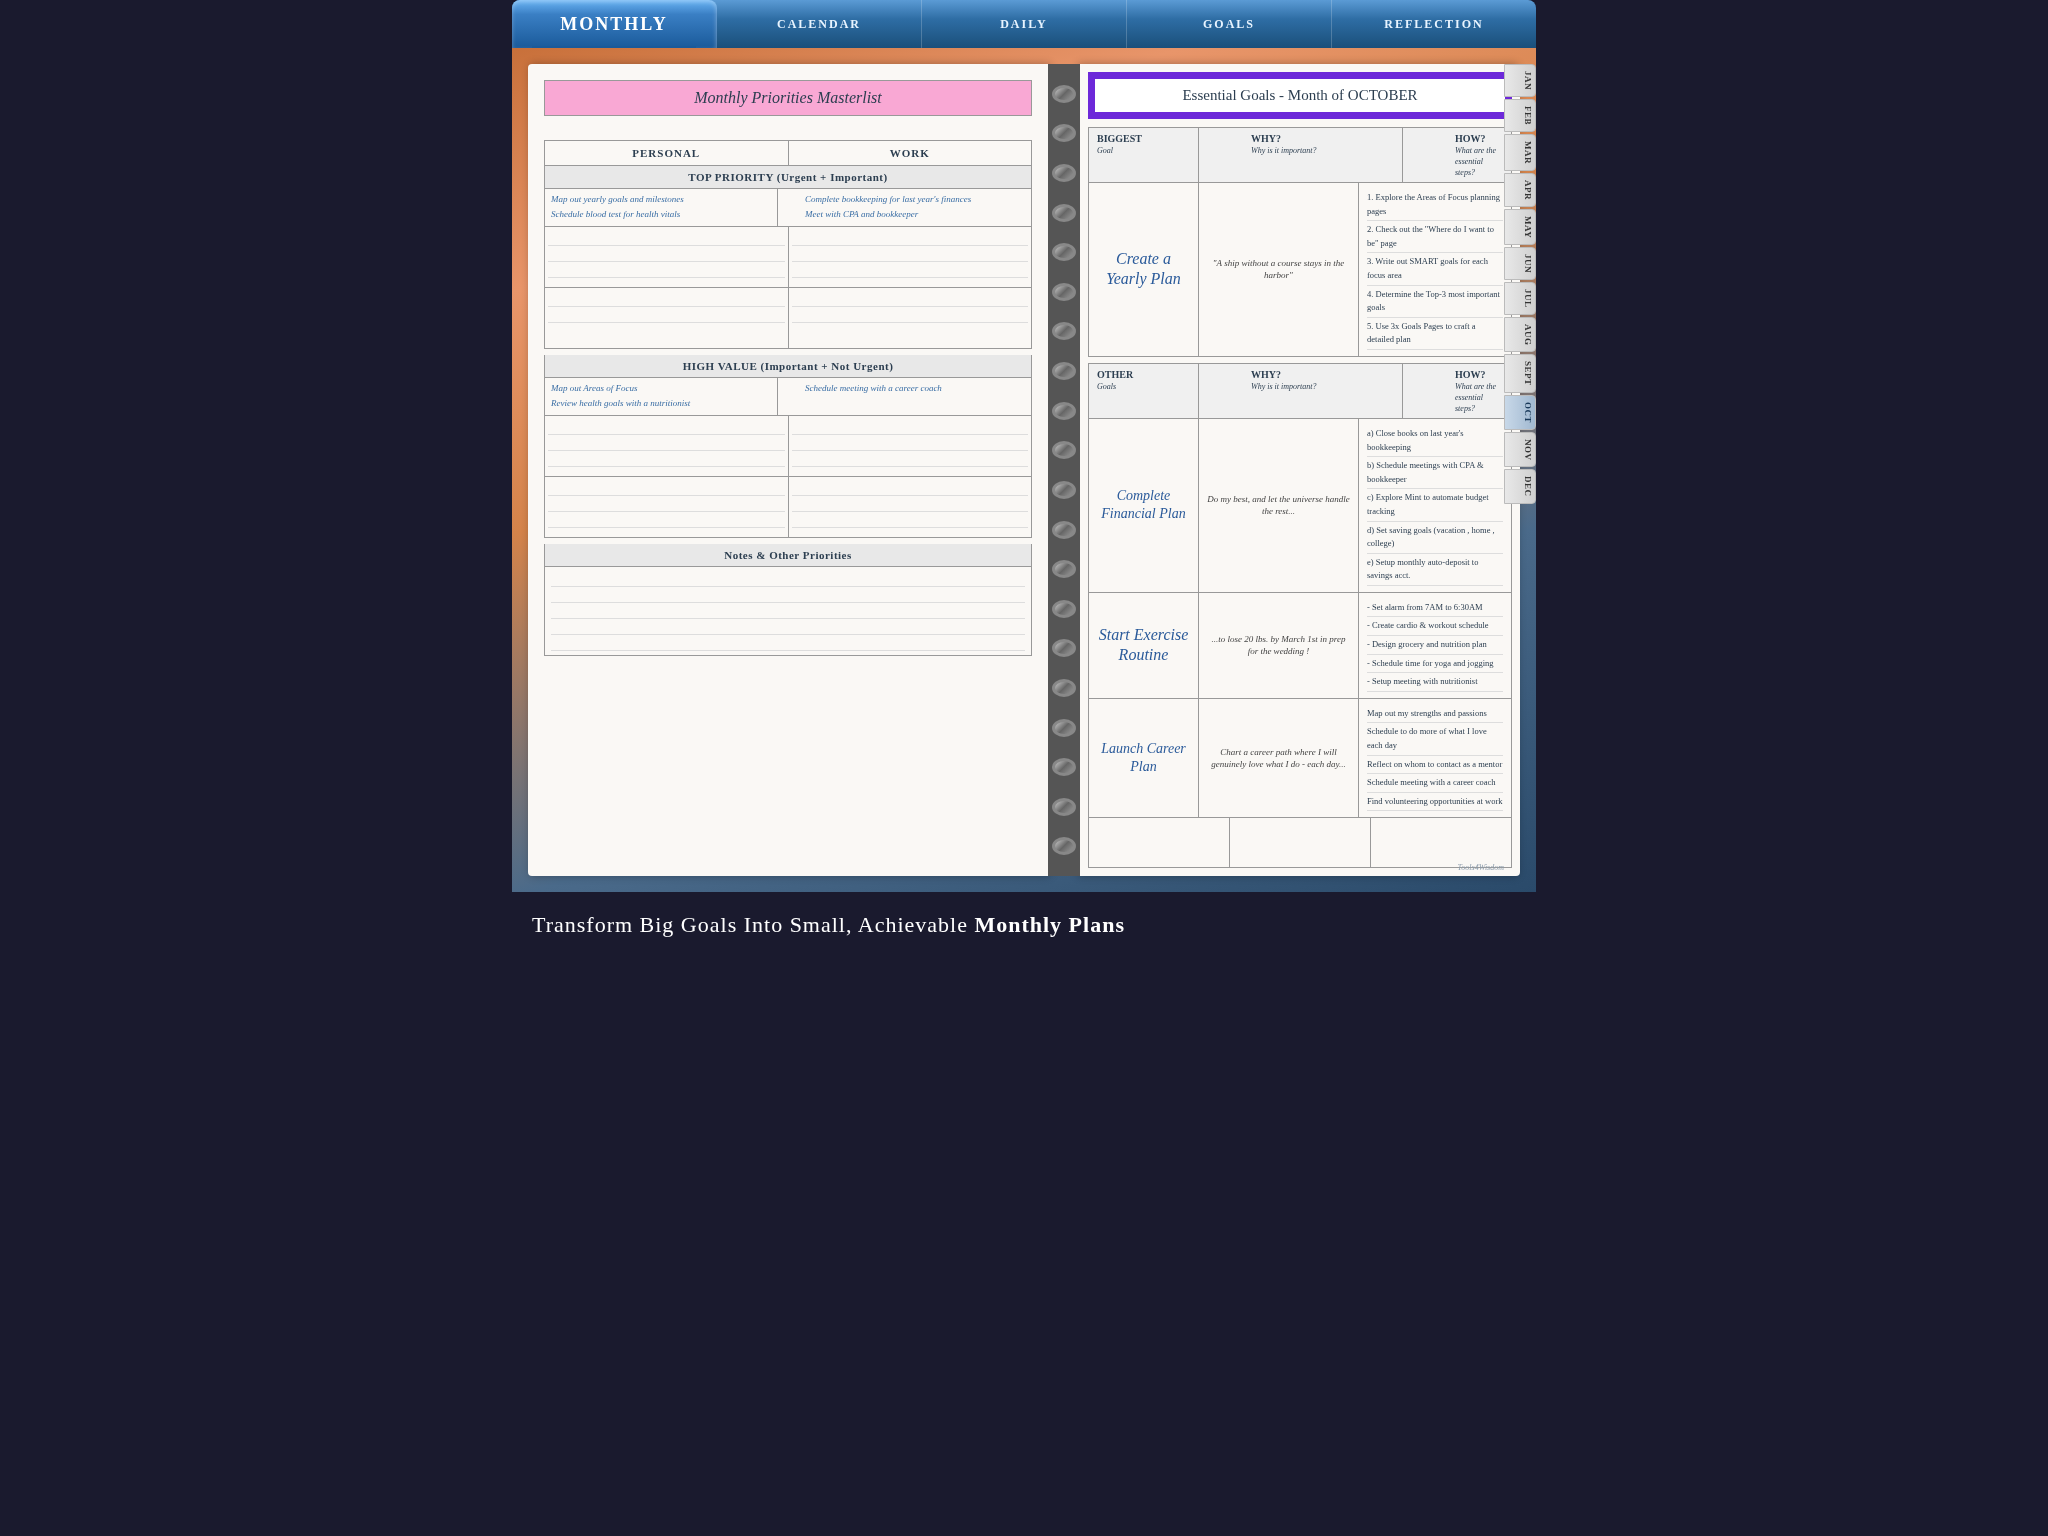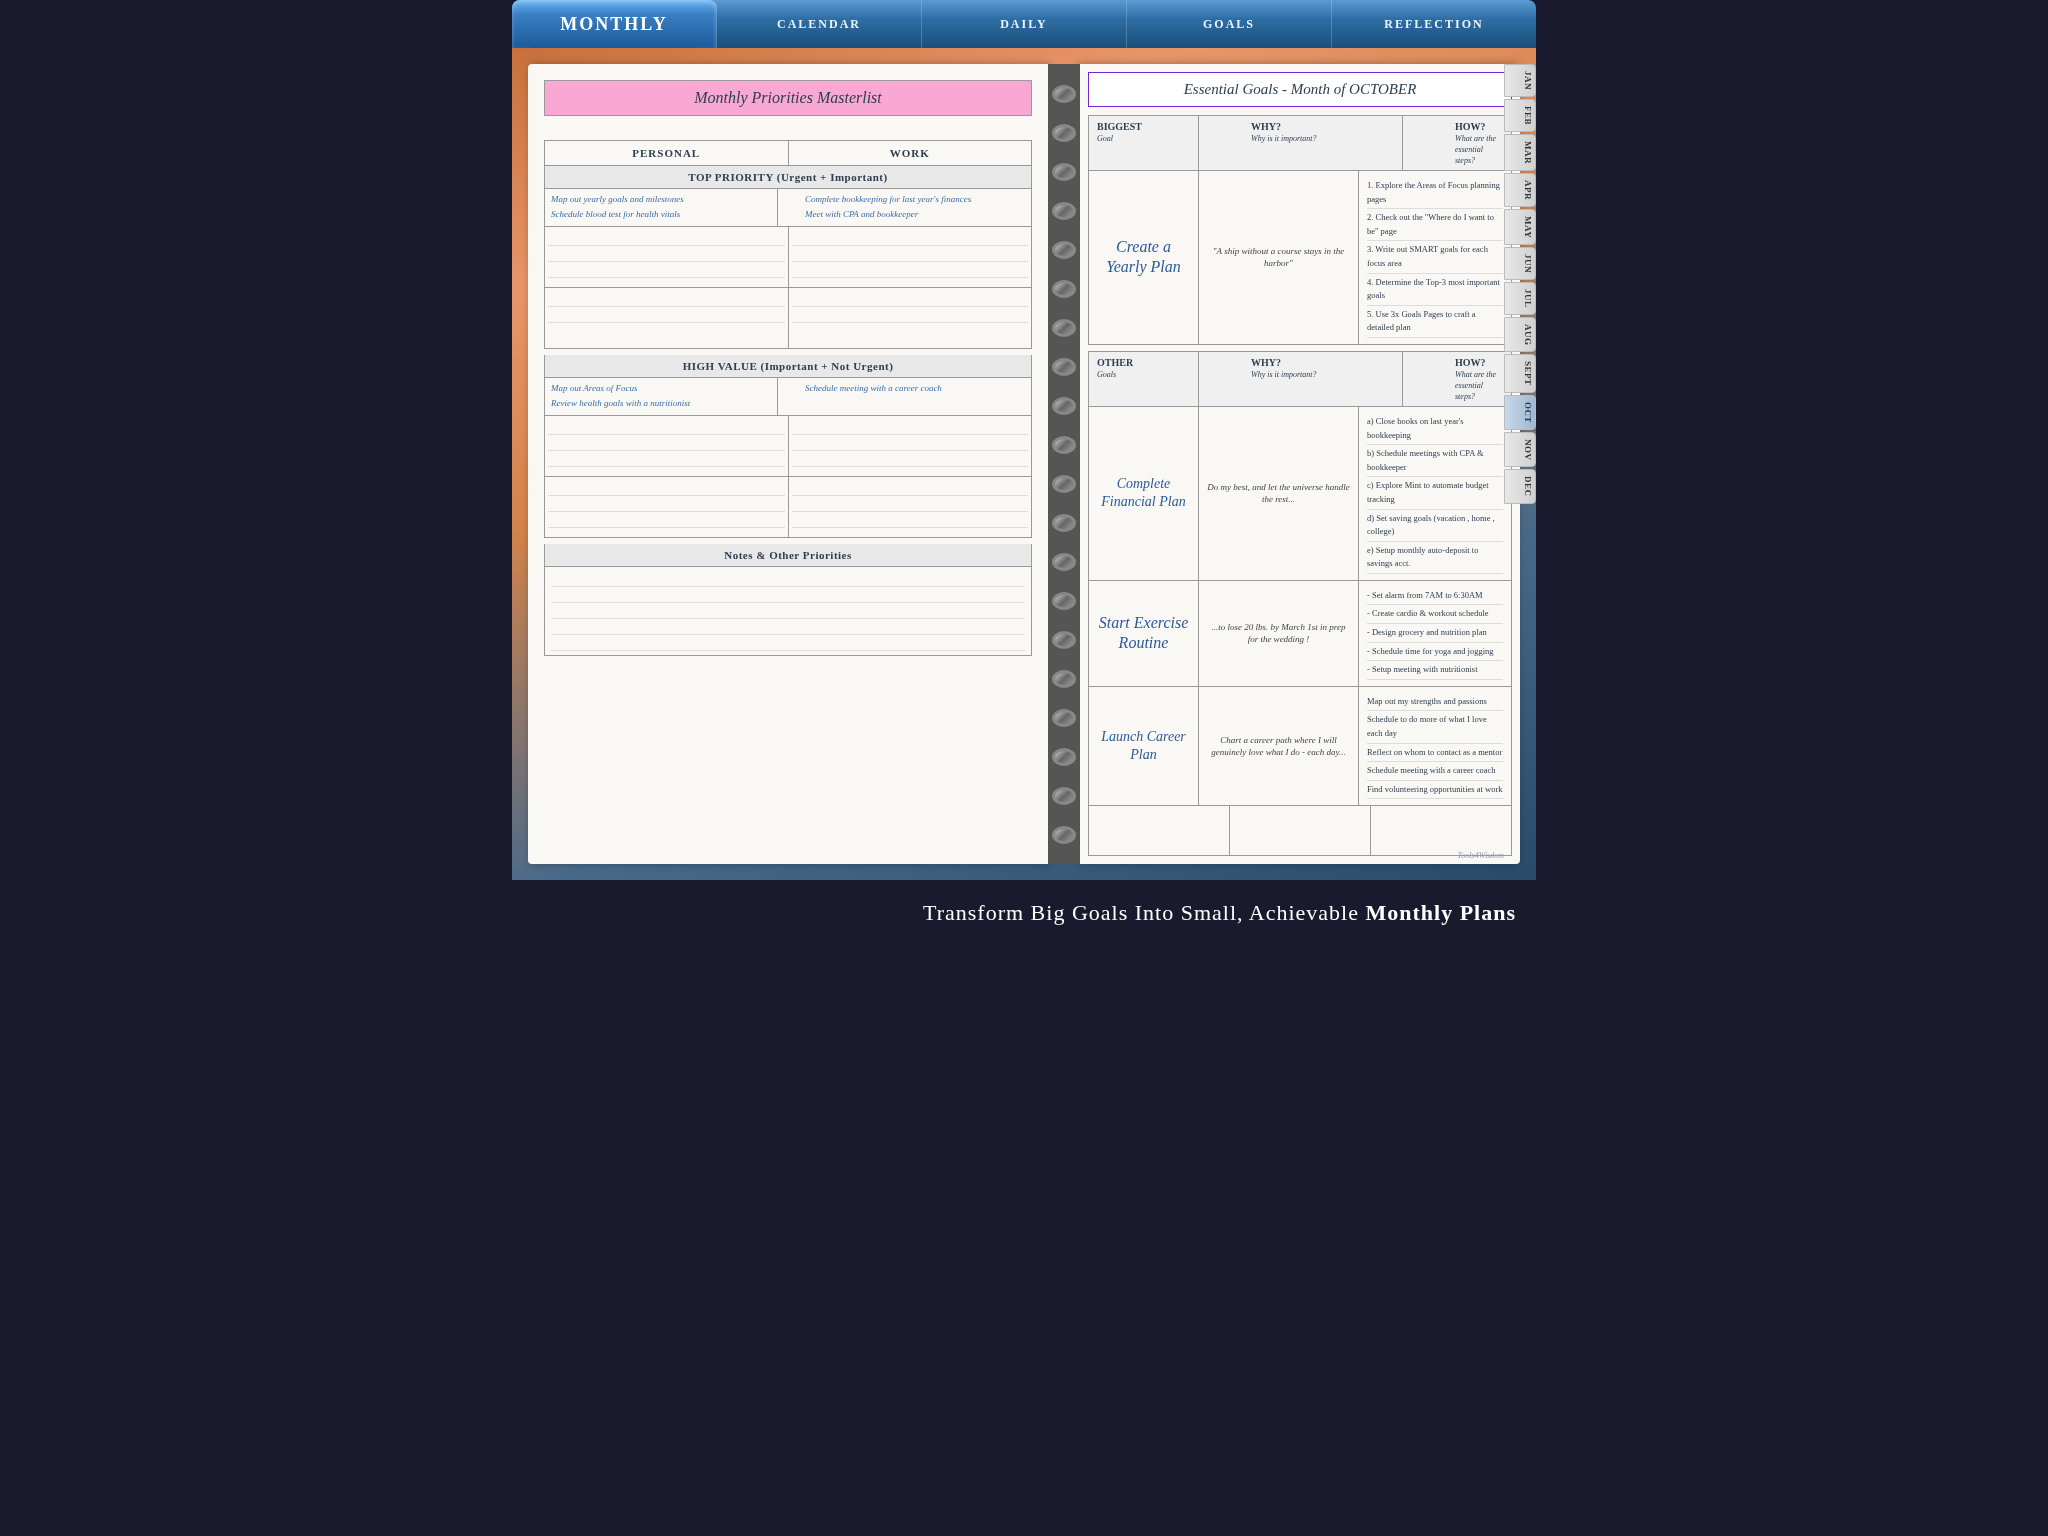--- a/index.html
+++ b/index.html
@@ -188,23 +188,22 @@
       box-shadow: -2px 0 8px rgba(0,0,0,0.3);
       font-family: Georgia, serif;
       overflow: hidden;
       display: flex;
       flex-direction: column;
     }
 
     .right-title {
       text-align: center;
       font-size: 15px;
-      font-style: italic;
       color: #2c3e50;
-      border: 1px solid #6d28d9;
+      border: 7px solid #6d28d9;
       margin: 8px;
       padding: 8px;
       background: #fff;
     }
 
     .goals-table {
       flex: 1;
       display: flex;
       flex-direction: column;
       margin: 0 8px 8px 8px;
@@ -312,21 +311,21 @@
       text-orientation: mixed;
       border: 1px solid #bbb;
     }
     .month-tab.active-month {
       background: linear-gradient(90deg, #c8d8e8 0%, #a0b8d0 100%);
       color: #1a3a5a;
     }
 
     
     .bottom-text {
-      text-align: right;
+      text-align: left;
       padding: 20px;
       color: #ffffff;
       font-size: 22px;
       font-family: Georgia, serif;
       letter-spacing: 1px;
     }
     .bottom-text strong {
       font-weight: 900;
     }
 

